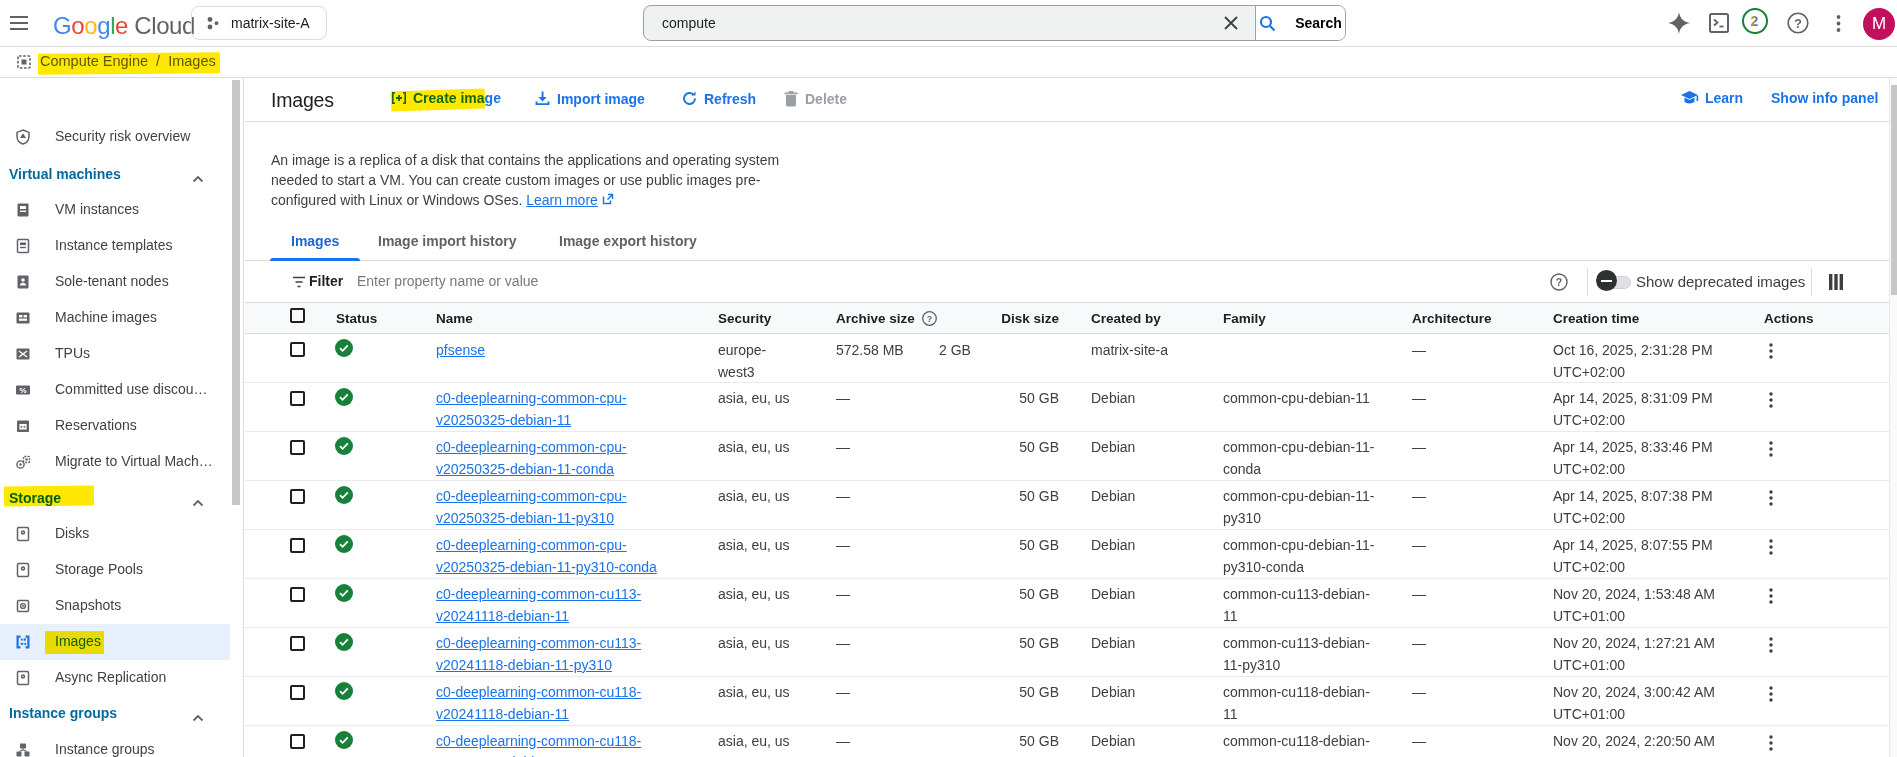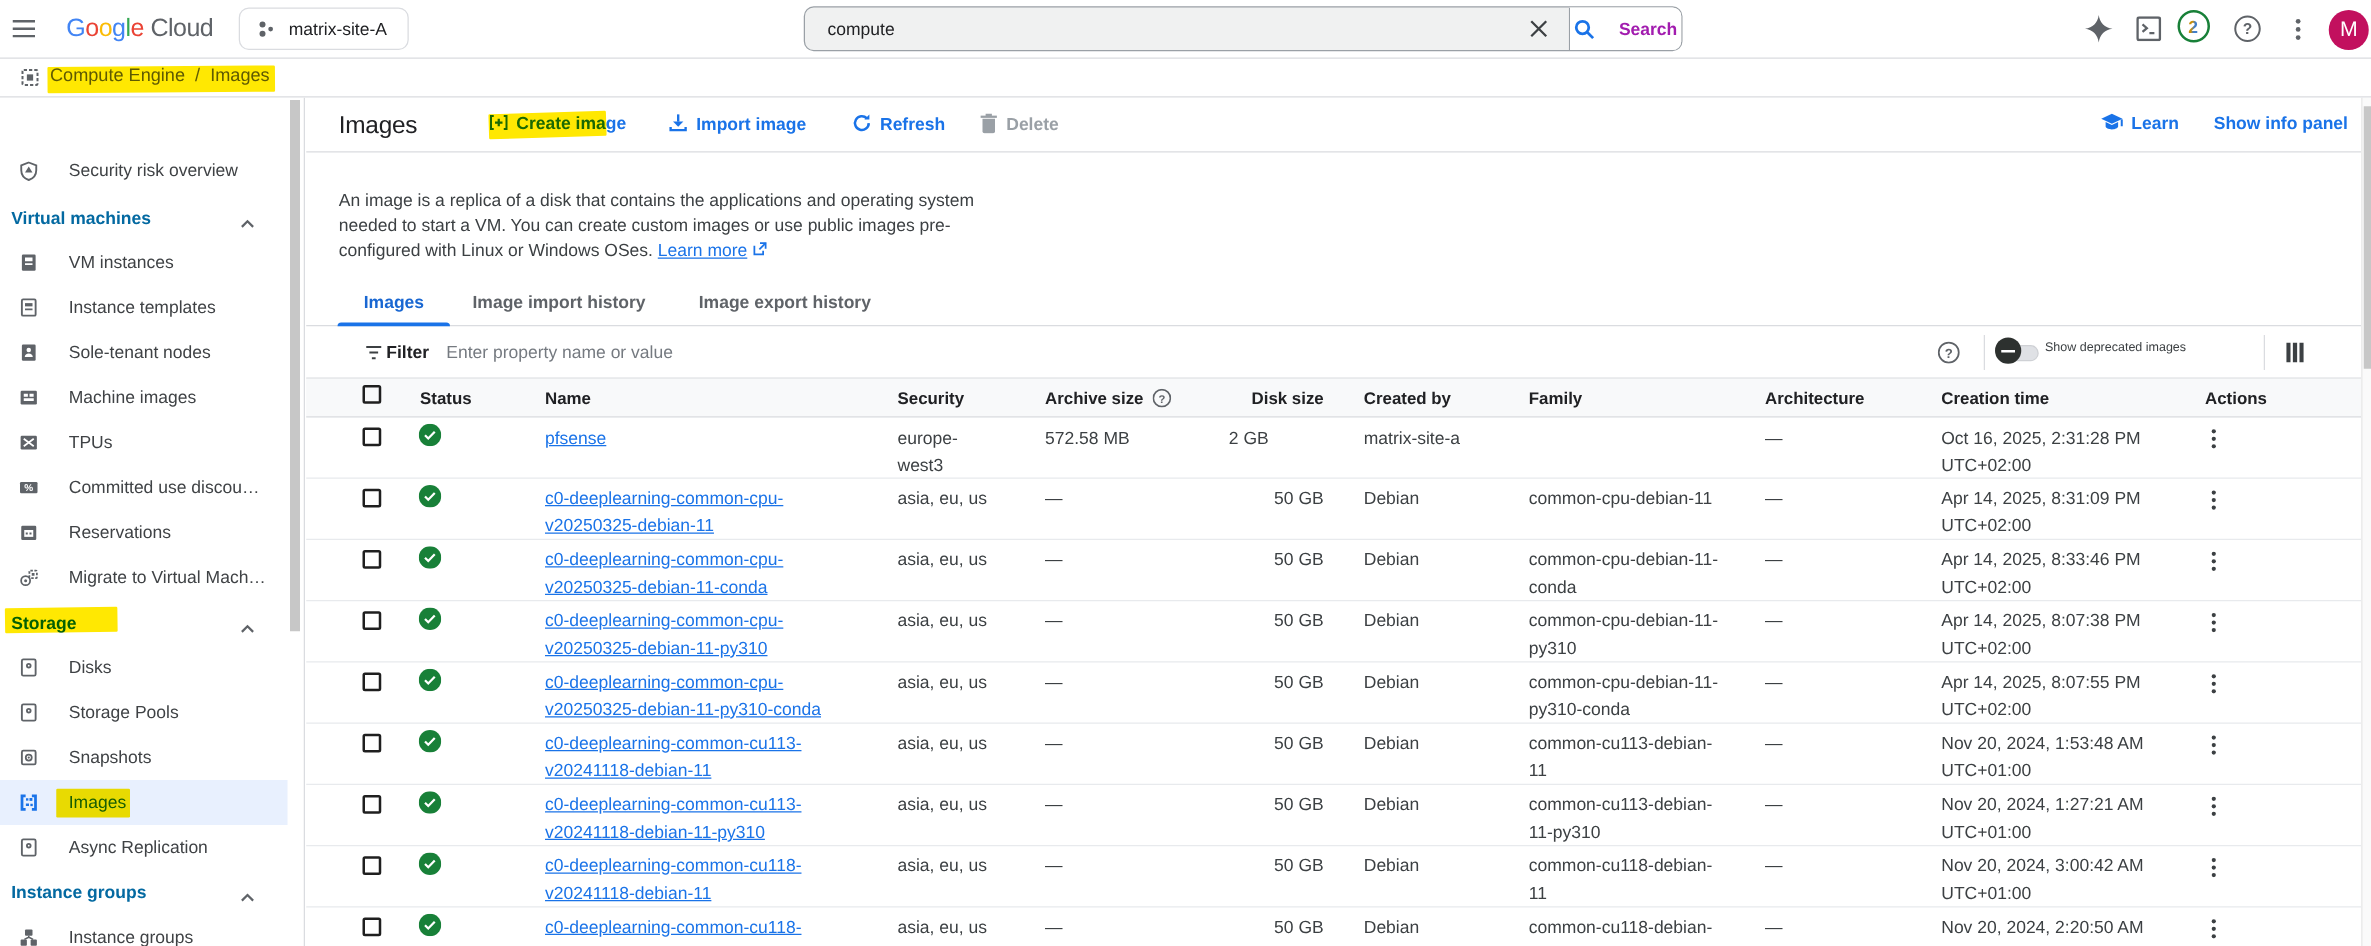--- a/index.html
+++ b/index.html
@@ -3,32 +3,32 @@
 <style>
 * { margin:0; padding:0; box-sizing:border-box; }
 html,body { width:1897px; height:757px; overflow:hidden; background:#fff;
   font-family:"Liberation Sans",sans-serif; -webkit-font-smoothing:antialiased; }
 .abs { position:absolute; }
 
 #topbar { position:absolute; left:0; top:0; width:1897px; height:47px; background:#fff;
   border-bottom:1px solid #dadce0; z-index:30; }
 #crumbbar { position:absolute; left:0; top:47px; width:1897px; height:31px; background:#fff;
   border-bottom:1px solid #dadce0; z-index:29; }
-.glogo { position:absolute; left:53px; top:12px; font-size:20px; letter-spacing:-0.4px; }
+.glogo { position:absolute; left:53px; top:12px; font-size:24px; letter-spacing:-0.4px; }
 .glogo .c { color:#5f6368; }
 .pbtn { position:absolute; left:191px; top:6px; width:136px; height:34px; border:1px solid #dadce0;
   border-radius:8px; display:flex; align-items:center; }
 .pbtn span { font-size:14px; color:#202124; margin-left:10px; }
 .search { position:absolute; left:643px; top:5px; width:703px; height:36px; border:1px solid #9aa0a6;
   border-radius:8px; background:#f0f1f1; }
 .search .txt { position:absolute; left:18px; top:9px; font-size:14px; color:#202124; }
 .search .x { position:absolute; left:578px; top:8px; }
 .search .btn { position:absolute; right:0; top:0; width:90px; height:34px; background:#fff;
   border-left:1px solid #9aa0a6; border-radius:0 7px 7px 0; display:flex; align-items:center; justify-content:center; }
-.search .btn span { color:#a21caf; font-size:14px; font-weight:bold; margin-left:19px; }
+.search .btn span { color:#000000; font-size:14px; font-weight:bold; margin-left:19px; }
 .avatar { position:absolute; left:1863px; top:8px; width:32px; height:32px; border-radius:50%;
   background:#c2105e; color:#fff; font-size:17px; display:flex; align-items:center; justify-content:center; }
 
 .crumb-ic { position:absolute; left:14px; top:5px; }
 .crumb-txt { position:absolute; left:40px; top:6px; font-size:14.5px; color:#5f6368; }
 .hlbox { position:absolute; background:#ffe802; mix-blend-mode:multiply; border-radius:1px; }
 
 #sidebar { position:absolute; left:0; top:78px; width:244px; height:679px; background:#fff;
   border-right:1px solid #dadce0; }
 .sitem { position:absolute; left:0; width:230px; height:36px; }
@@ -54,21 +54,21 @@
 .tab.act { color:#1967d2; }
 .tabline { position:absolute; left:25px; top:33px; width:90px; height:3px; background:#1a73e8; border-radius:3px 3px 0 0; }
 
 .frow { position:absolute; left:0; top:183px; width:1644px; height:42px; border-bottom:1px solid #dadce0; }
 .frow .flabel { position:absolute; left:64px; top:12px; font-size:14px; font-weight:bold; color:#202124; }
 .frow .fph { position:absolute; left:112px; top:12px; font-size:14px; color:#757a80; }
 .vdiv { position:absolute; top:7px; width:1px; height:28px; background:#dadce0; }
 .togtrack { position:absolute; left:1357px; top:15px; width:29px; height:13px; background:#dfe1e5; border:1px solid #cfd1d5; border-radius:8px; }
 .togknob { position:absolute; left:1351px; top:9px; width:21px; height:21px; background:#2d312f; border-radius:50%; }
 .togknob:after { content:""; position:absolute; left:5px; top:9.5px; width:11px; height:2px; background:#fff; }
-.toglbl { position:absolute; left:1391px; top:12px; font-size:10px; color:#3c4043; }
+.toglbl { position:absolute; left:1391px; top:12px; font-size:15px; color:#3c4043; }
 
 .thead { position:absolute; left:0; top:225px; width:1644px; height:31px; background:#f8f9fa;
   border-bottom:1px solid #dadce0; font-size:13.5px; font-weight:bold; color:#202124; }
 .thead span { position:absolute; top:8px; }
 .trow { position:absolute; left:0; width:1644px; border-bottom:1px solid #e8eaed; }
 .trow .cbx, .thead .cbx { position:absolute; width:15px; height:15px; border:2px solid #1f1f1f; border-radius:2px; }
 .trow span, .trow a { position:absolute; }
 .tc { font-size:14px; color:#3c4043; line-height:22px; }
 .lnk { font-size:14px; color:#1a73e8; line-height:22px; text-decoration:underline; }
 .ic { line-height:0; }
@@ -354,21 +354,21 @@
   <div id="tbody">
 <div class="trow" style="top:256px;height:48.5px">
         <span class="cbx" style="left:45px;top:8px"></span>
         <span class="ic" style="left:90px;top:5px"><svg width="18" height="18" viewBox="0 0 18 18">
             <circle cx="9" cy="9" r="9" fill="#188038"></circle>
             <path d="M5 9.2l2.6 2.6 5.2-5.4" stroke="#fff" stroke-width="1.8" fill="none"></path>
           </svg></span>
         <a class="lnk" style="left:191px;top:4.5px">pfsense</a>
         <span class="tc" style="left:473px;top:4.5px">europe-<br>west3</span>
         <span class="tc" style="left:591px;top:4.5px">572.58 MB</span>
-        <span class="tc" style="left:694px;top:4.5px;width:120px;text-align:center">2 GB</span>
+        <span class="tc" style="left:694px;top:4.5px;width:120px;text-align:left">2 GB</span>
         <span class="tc" style="left:846px;top:4.5px">matrix-site-a</span>
         <span class="tc" style="left:1167px;top:4.5px">—</span>
         <span class="tc" style="left:1308px;top:4.5px">Oct 16, 2025, 2:31:28 PM<br>UTC+02:00</span>
         <span class="ic" style="left:1524px;top:9px"><svg width="4" height="16" viewBox="0 0 4 16">
             <circle cx="2" cy="2" r="1.7" fill="#3c4043"></circle>
             <circle cx="2" cy="8" r="1.7" fill="#3c4043"></circle>
             <circle cx="2" cy="14" r="1.7" fill="#3c4043"></circle>
           </svg></span>
       </div>
 <div class="trow" style="top:304.5px;height:49.0px">

